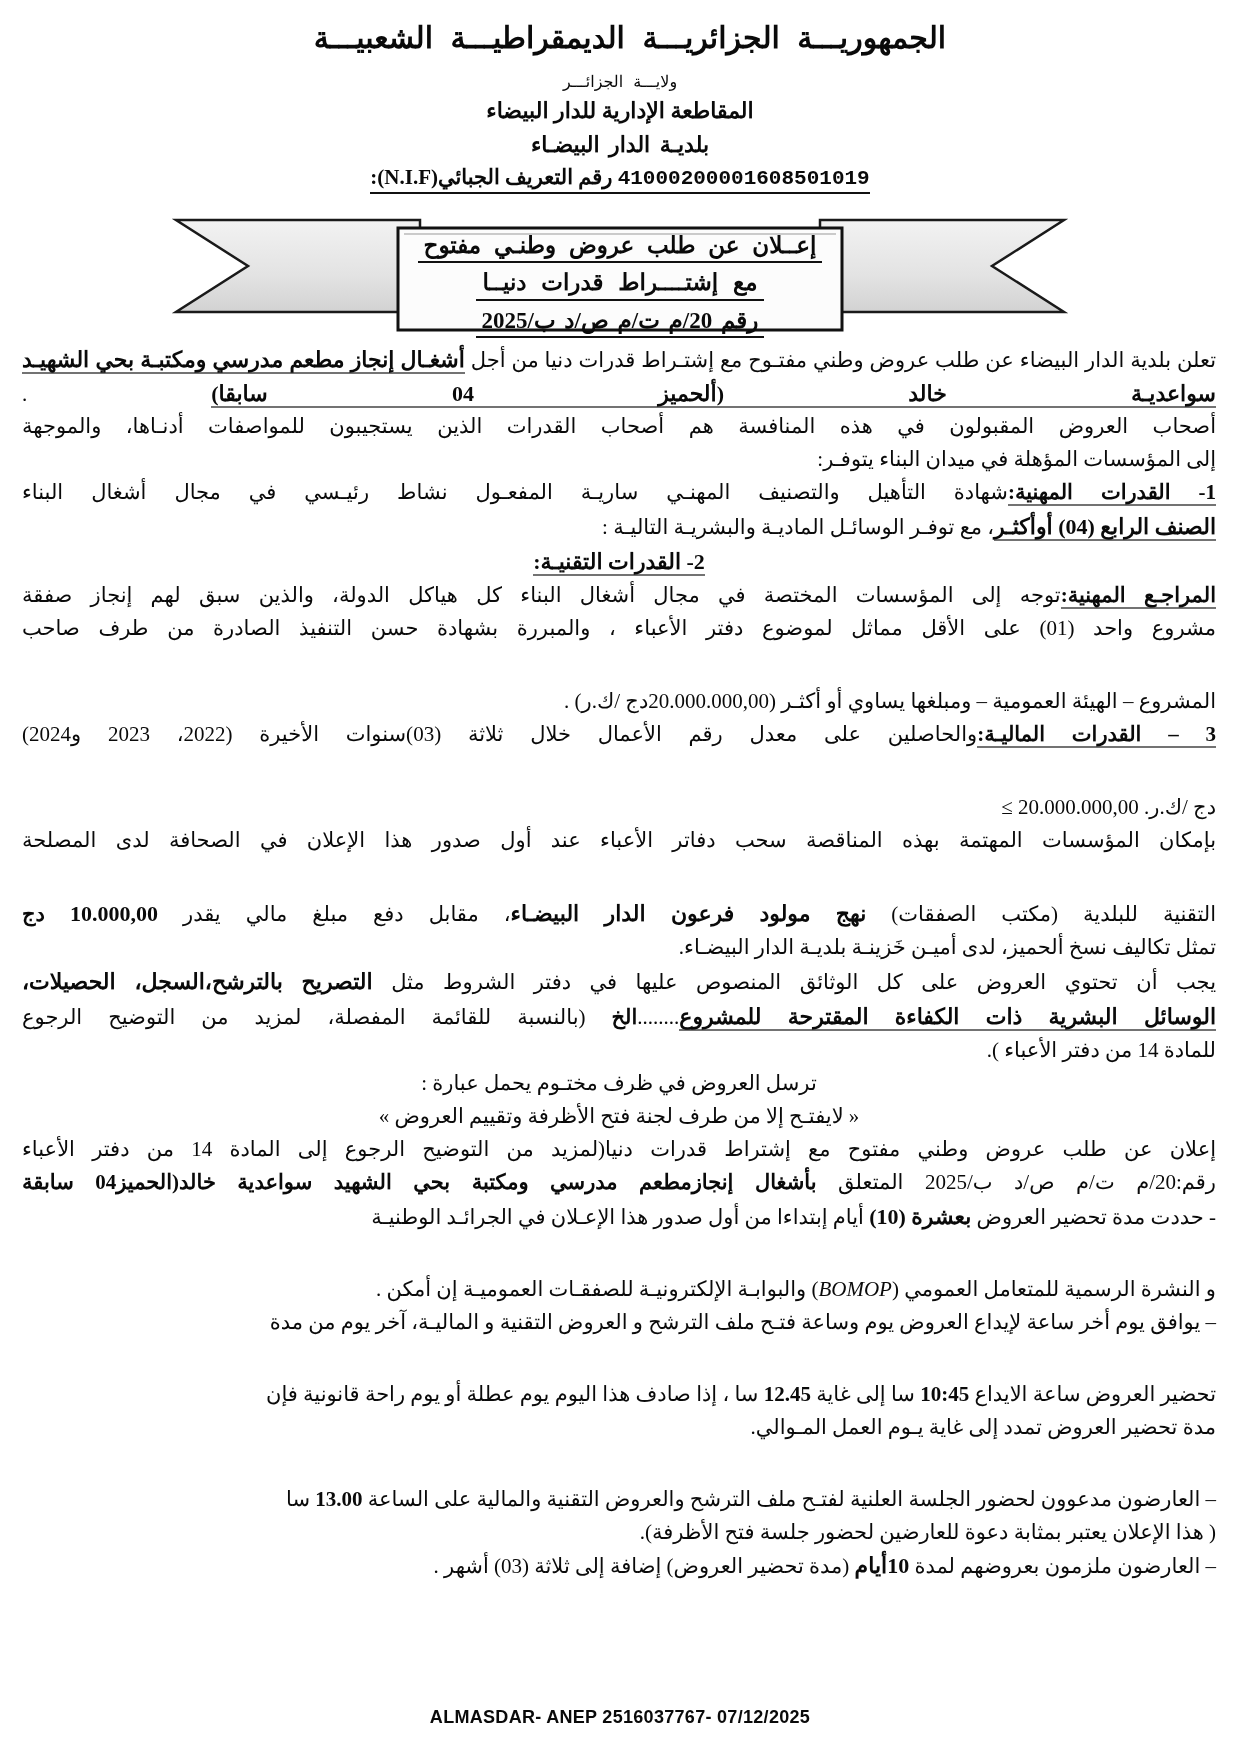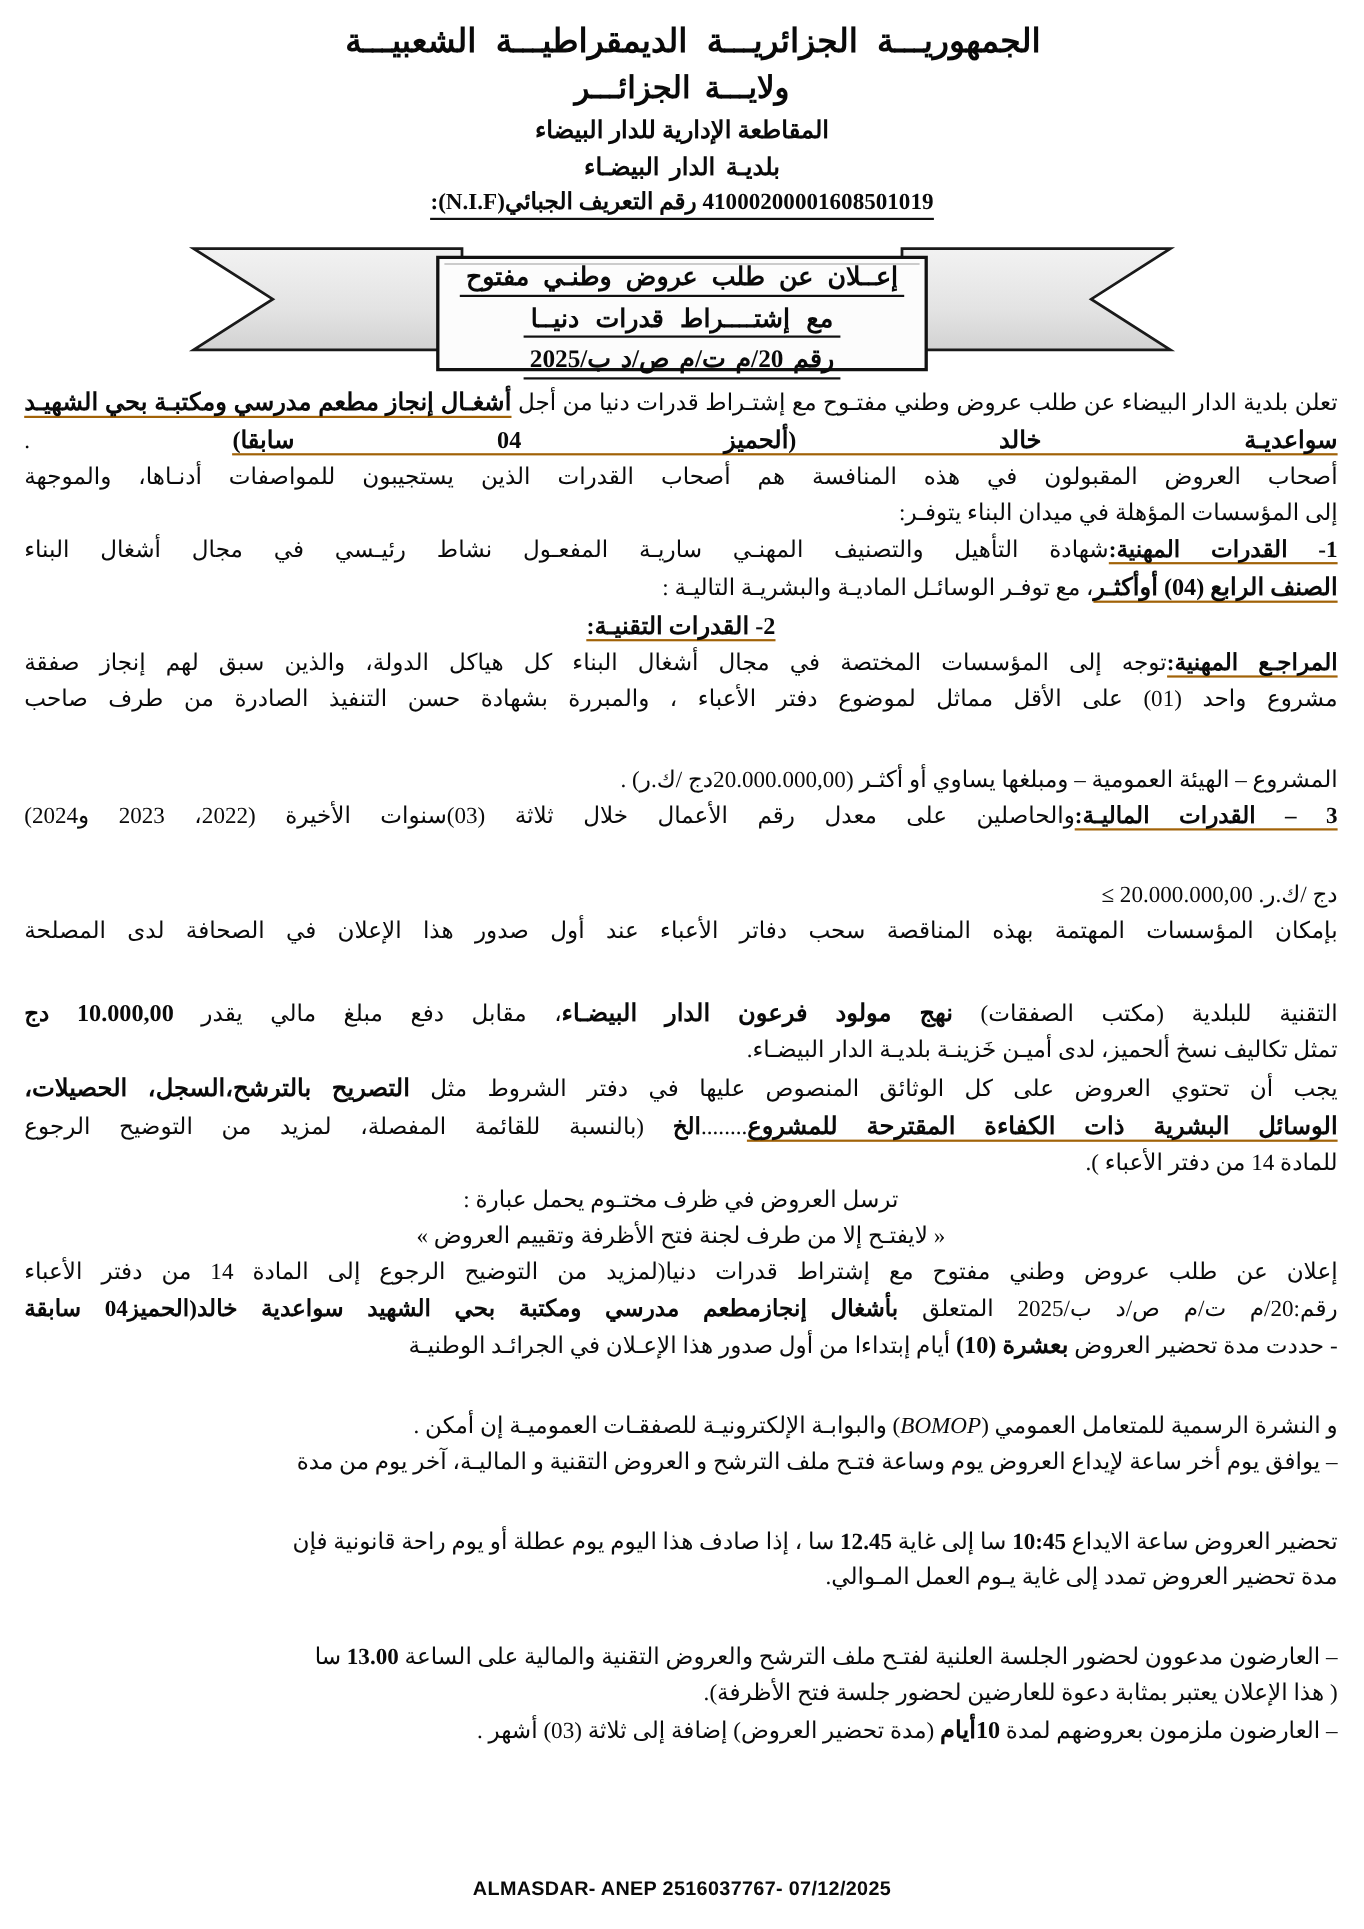--- a/index.html
+++ b/index.html
@@ -31,25 +31,25 @@
   }
   .hdr-line1 {
     font-size: 30px;
     font-weight: bold;
     letter-spacing: 1px;
     line-height: 1.35;
     word-spacing: 10px;
     margin-left: 20px;
   }
   .hdr-line2 {
-    font-size: 28px;
-    font-weight: bold;
+    font-size: 16px;
+    font-weight: normal;
     line-height: 1.4;
     word-spacing: 6px;
-    margin-top: 2px;
+    margin-top: 12px;
   }
   .hdr-line3 {
     font-size: 22px;
     font-weight: bold;
     line-height: 1.45;
     margin-top: 2px;
   }
   .hdr-line4 {
     font-size: 22px;
     font-weight: bold;
@@ -62,21 +62,21 @@
     font-size: 21px;
     font-weight: bold;
     display: inline-block;
     border-bottom: 2px solid #111;
     padding-bottom: 2px;
     direction: rtl;
   }
   .nif-num {
     direction: ltr;
     unicode-bidi: embed;
-    font-family: Liberation Serif, serif;
+    font-family: Liberation Mono, monospace;
   }
 
   
   .ribbon-wrap {
     position: relative;
     width: 900px;
     margin: 18px auto 0 auto;
     height: 125px;
   }
   .ribbon-svg {
@@ -114,21 +114,21 @@
   p.par {
     margin: 0 0 1px 0;
     font-size: 21px;
     line-height: 1.52;
     text-align: justify;
     text-align-last: justify;
   }
   p.par.rightish { text-align-last: right; }
   p.center { text-align: right; text-align-last: center; }
   .b { font-weight: bold; }
-  .bu { font-weight: bold; border-bottom: 2px solid #a16207; }
+  .bu { font-weight: bold; border-bottom: 2px solid #737373; }
   .ltr { direction: ltr; unicode-bidi: embed; display: inline-block; margin-top: 40px; }
   .big { font-size: 22px; }
   .tight { line-height: 1.42; }
   .sp-top { margin-top: 9px; }
   .sp-top-lg { margin-top: 14px; }
 
   .line-item {
     font-size: 21px;
     line-height: 1.5;
     text-align: justify;

